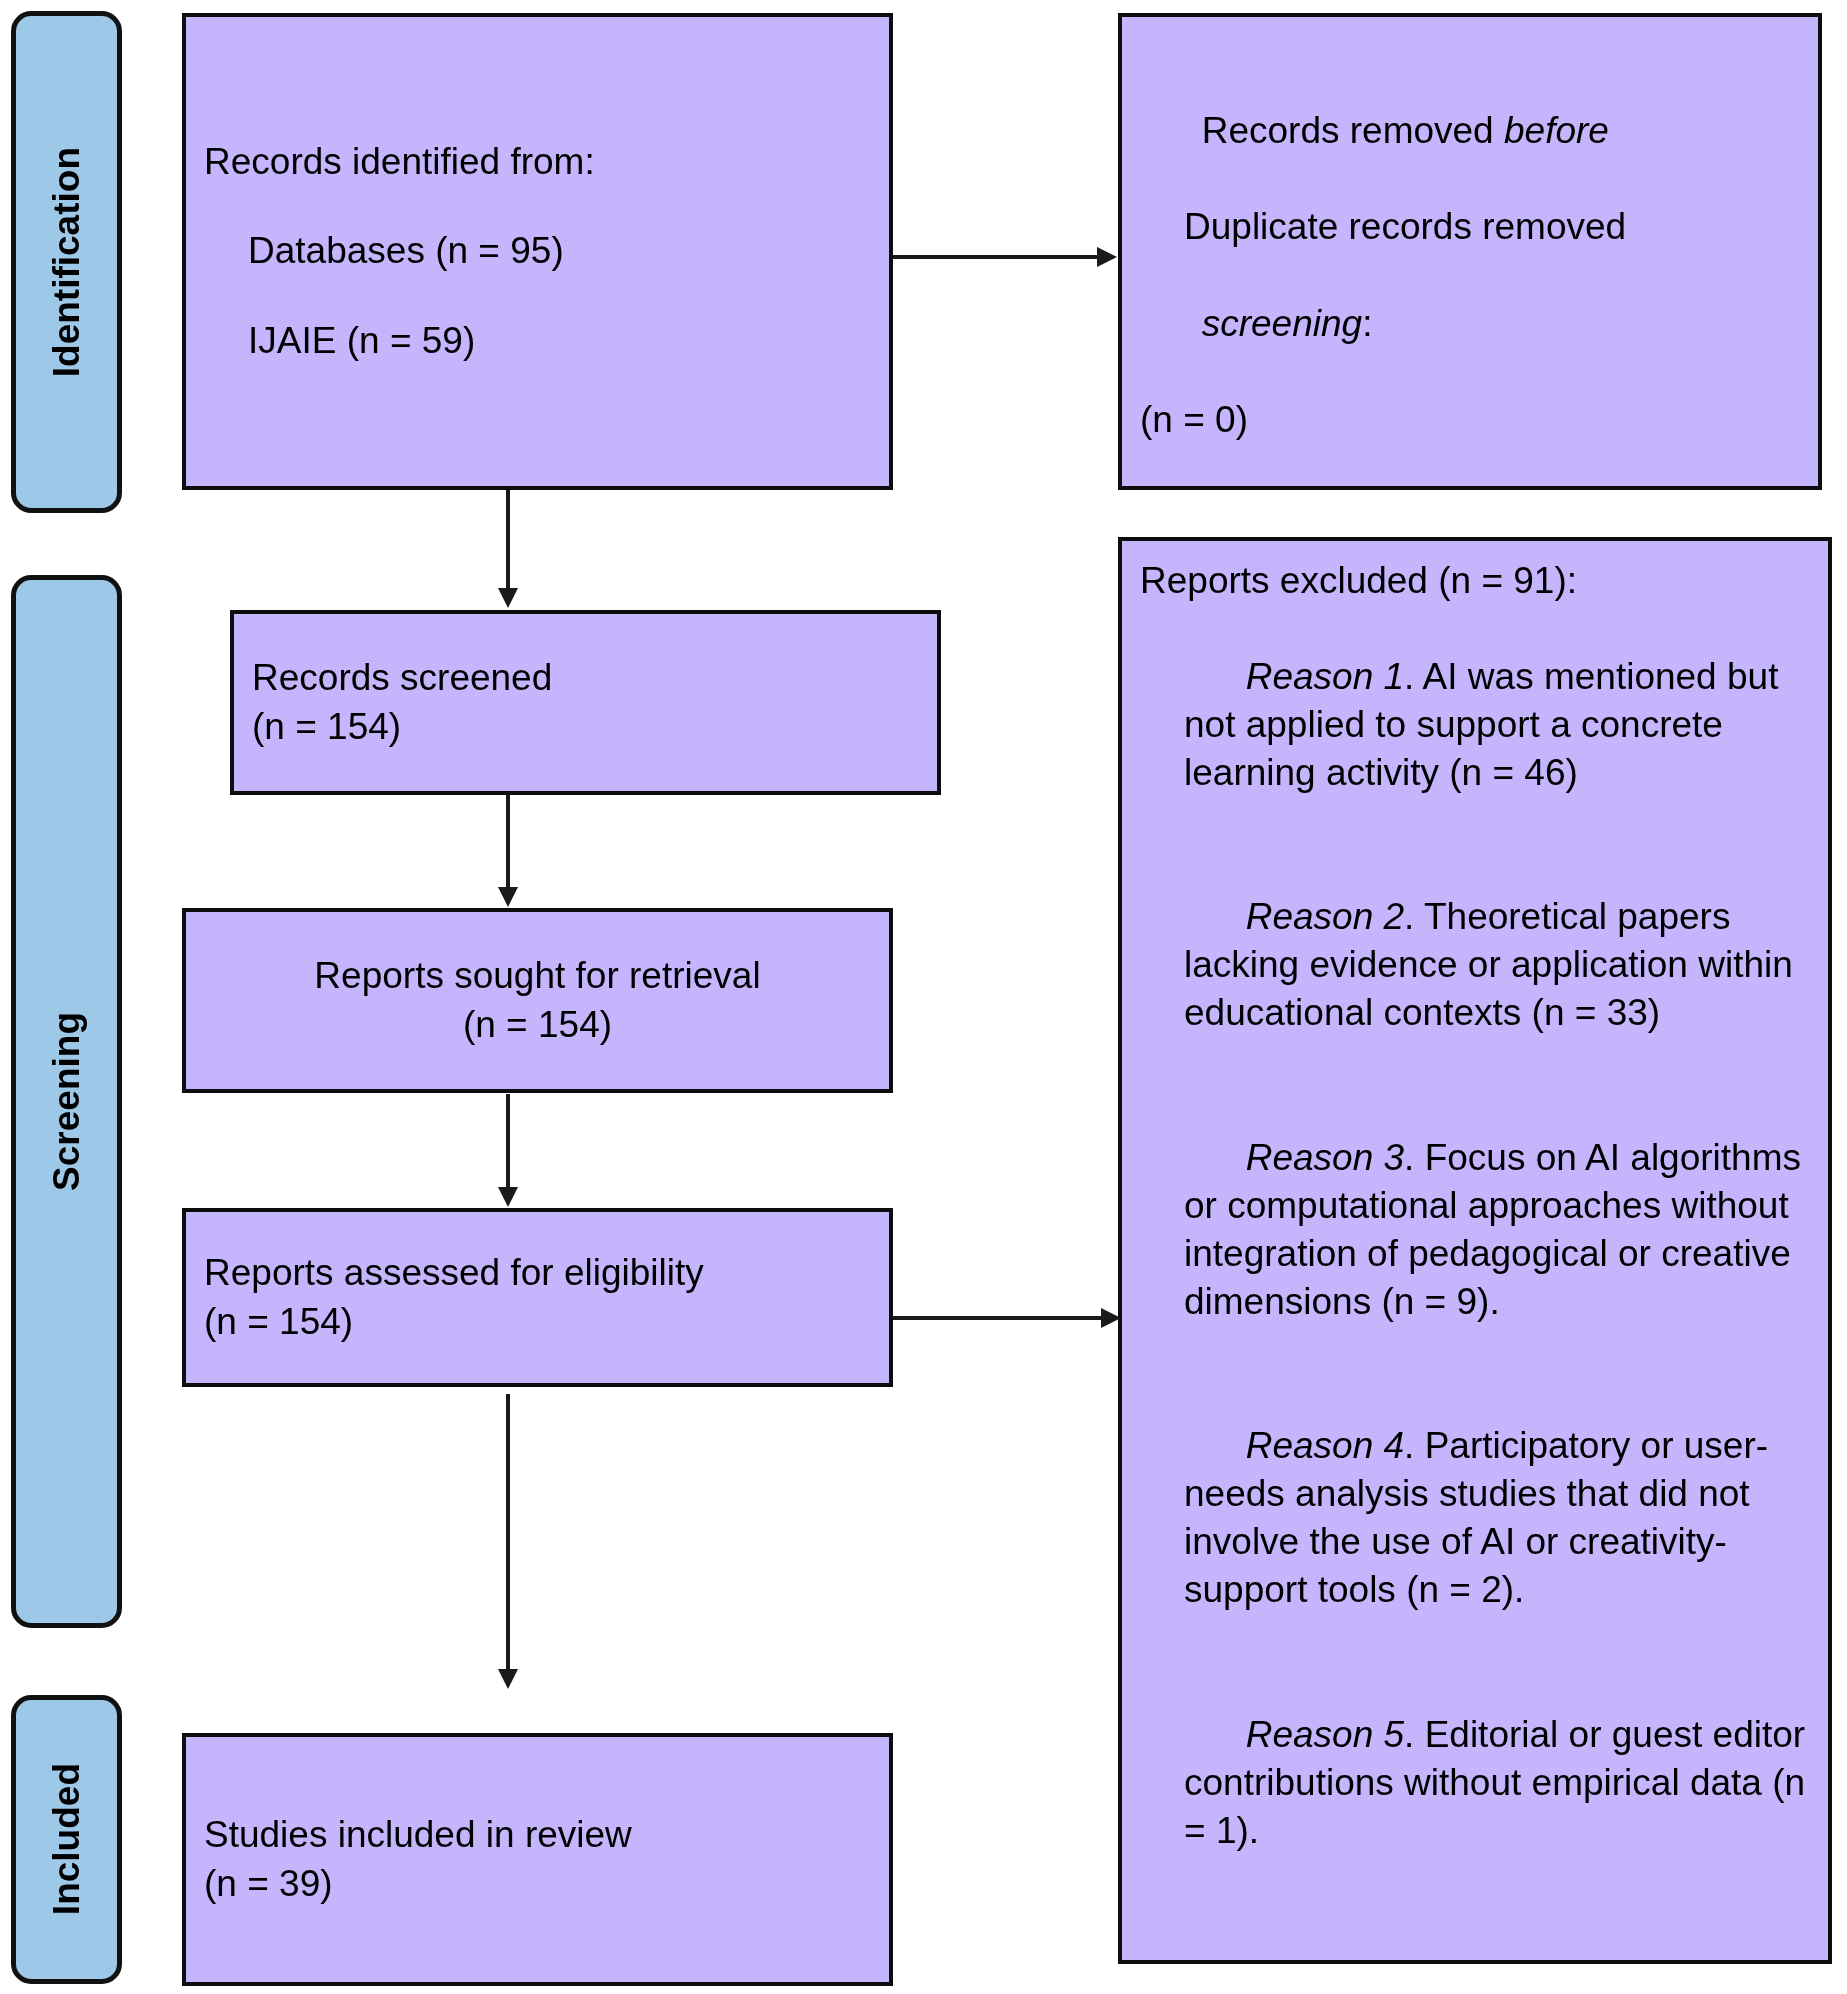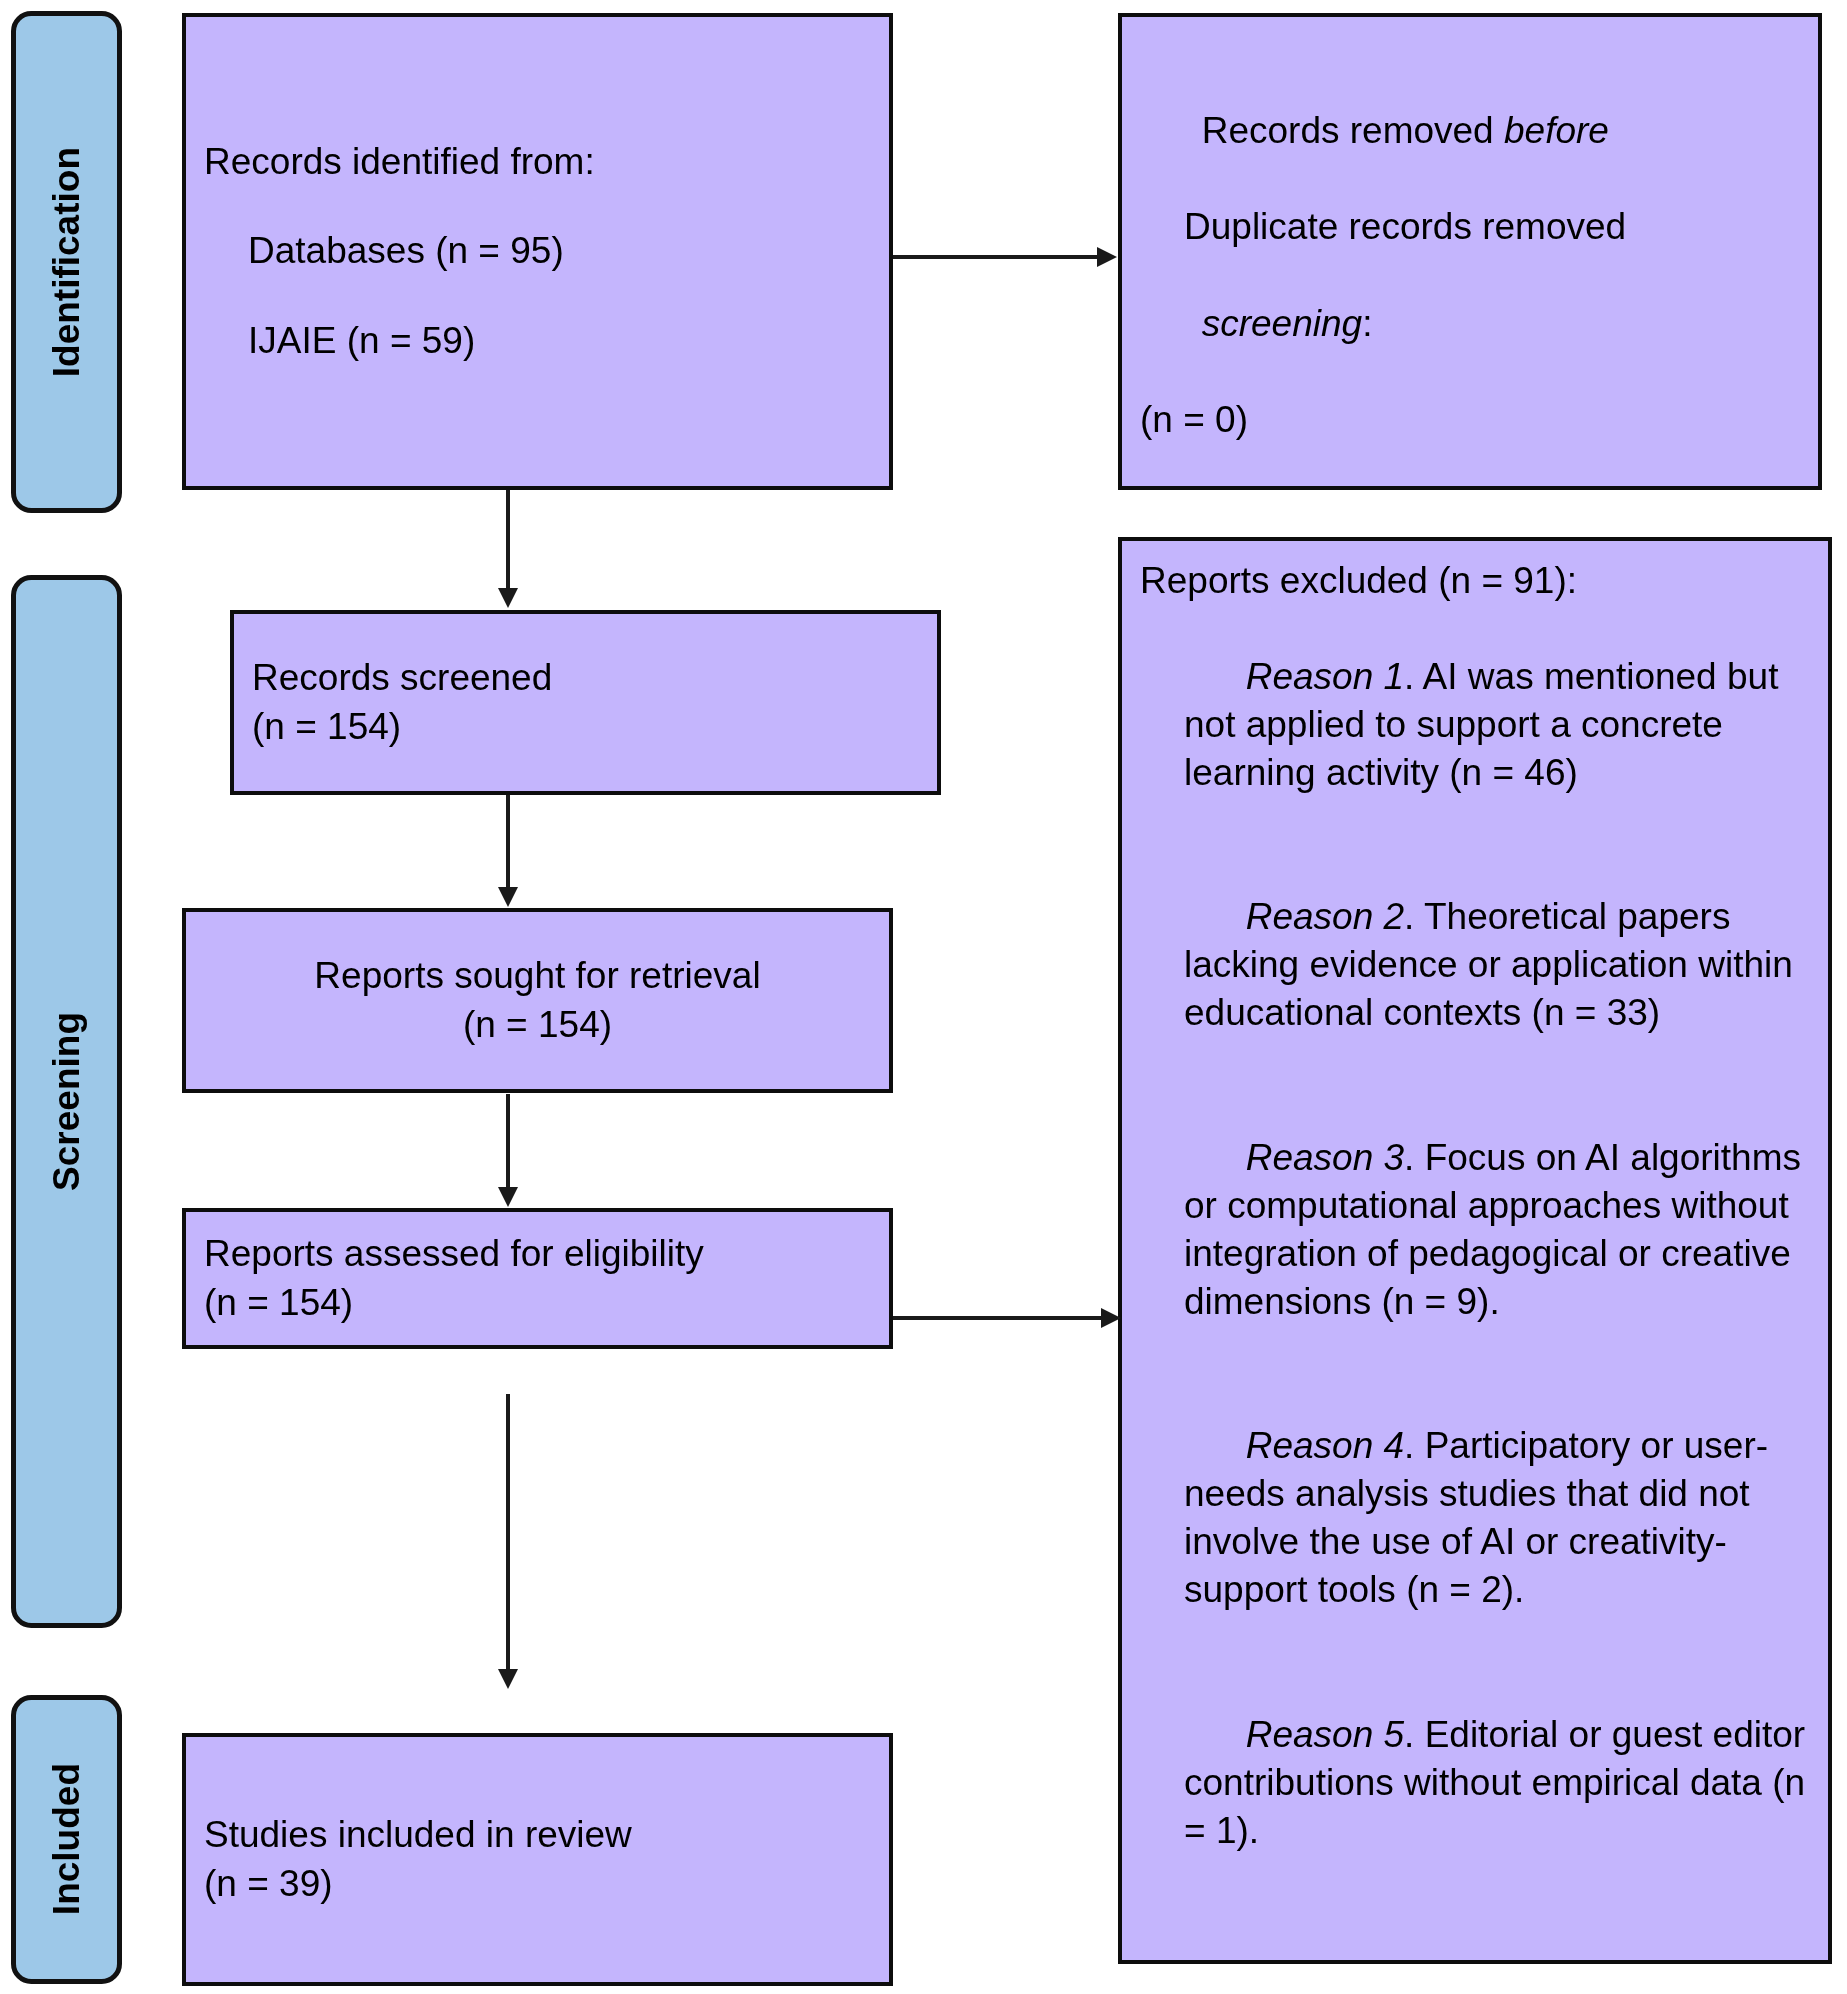--- a/index.html
+++ b/index.html
@@ -128,21 +128,21 @@
   <div class="box" style="left:182px; top:610px; width:711px; height:185px;margin-left:48px;">
     <div class="box-line">Records screened</div>
     <div class="box-line">(n = 154)</div>
   </div>
 
   <div class="box" style="left:182px; top:908px; width:711px; height:185px;align-items:center;">
     <div class="box-line">Reports sought for retrieval</div>
     <div class="box-line">(n = 154)</div>
   </div>
 
-  <div class="box" style="left:182px; top:1208px; width:711px; height:141px;">
+  <div class="box" style="left:182px; top:1208px; width:711px; height:179px;">
     <div class="box-line">Reports assessed for eligibility</div>
     <div class="box-line">(n = 154)</div>
   </div>
 
   <div class="box top-aligned" style="left:1118px; top:537px; width:714px; height:1427px; ">
     <div class="box-line">Reports excluded (n = 91):</div>
 
     <div class="box-line indent-1">
       <span class="ital">Reason 1</span><span>. AI was mentioned but not applied to support a concrete learning activity (n = 46)</span>
     </div>

